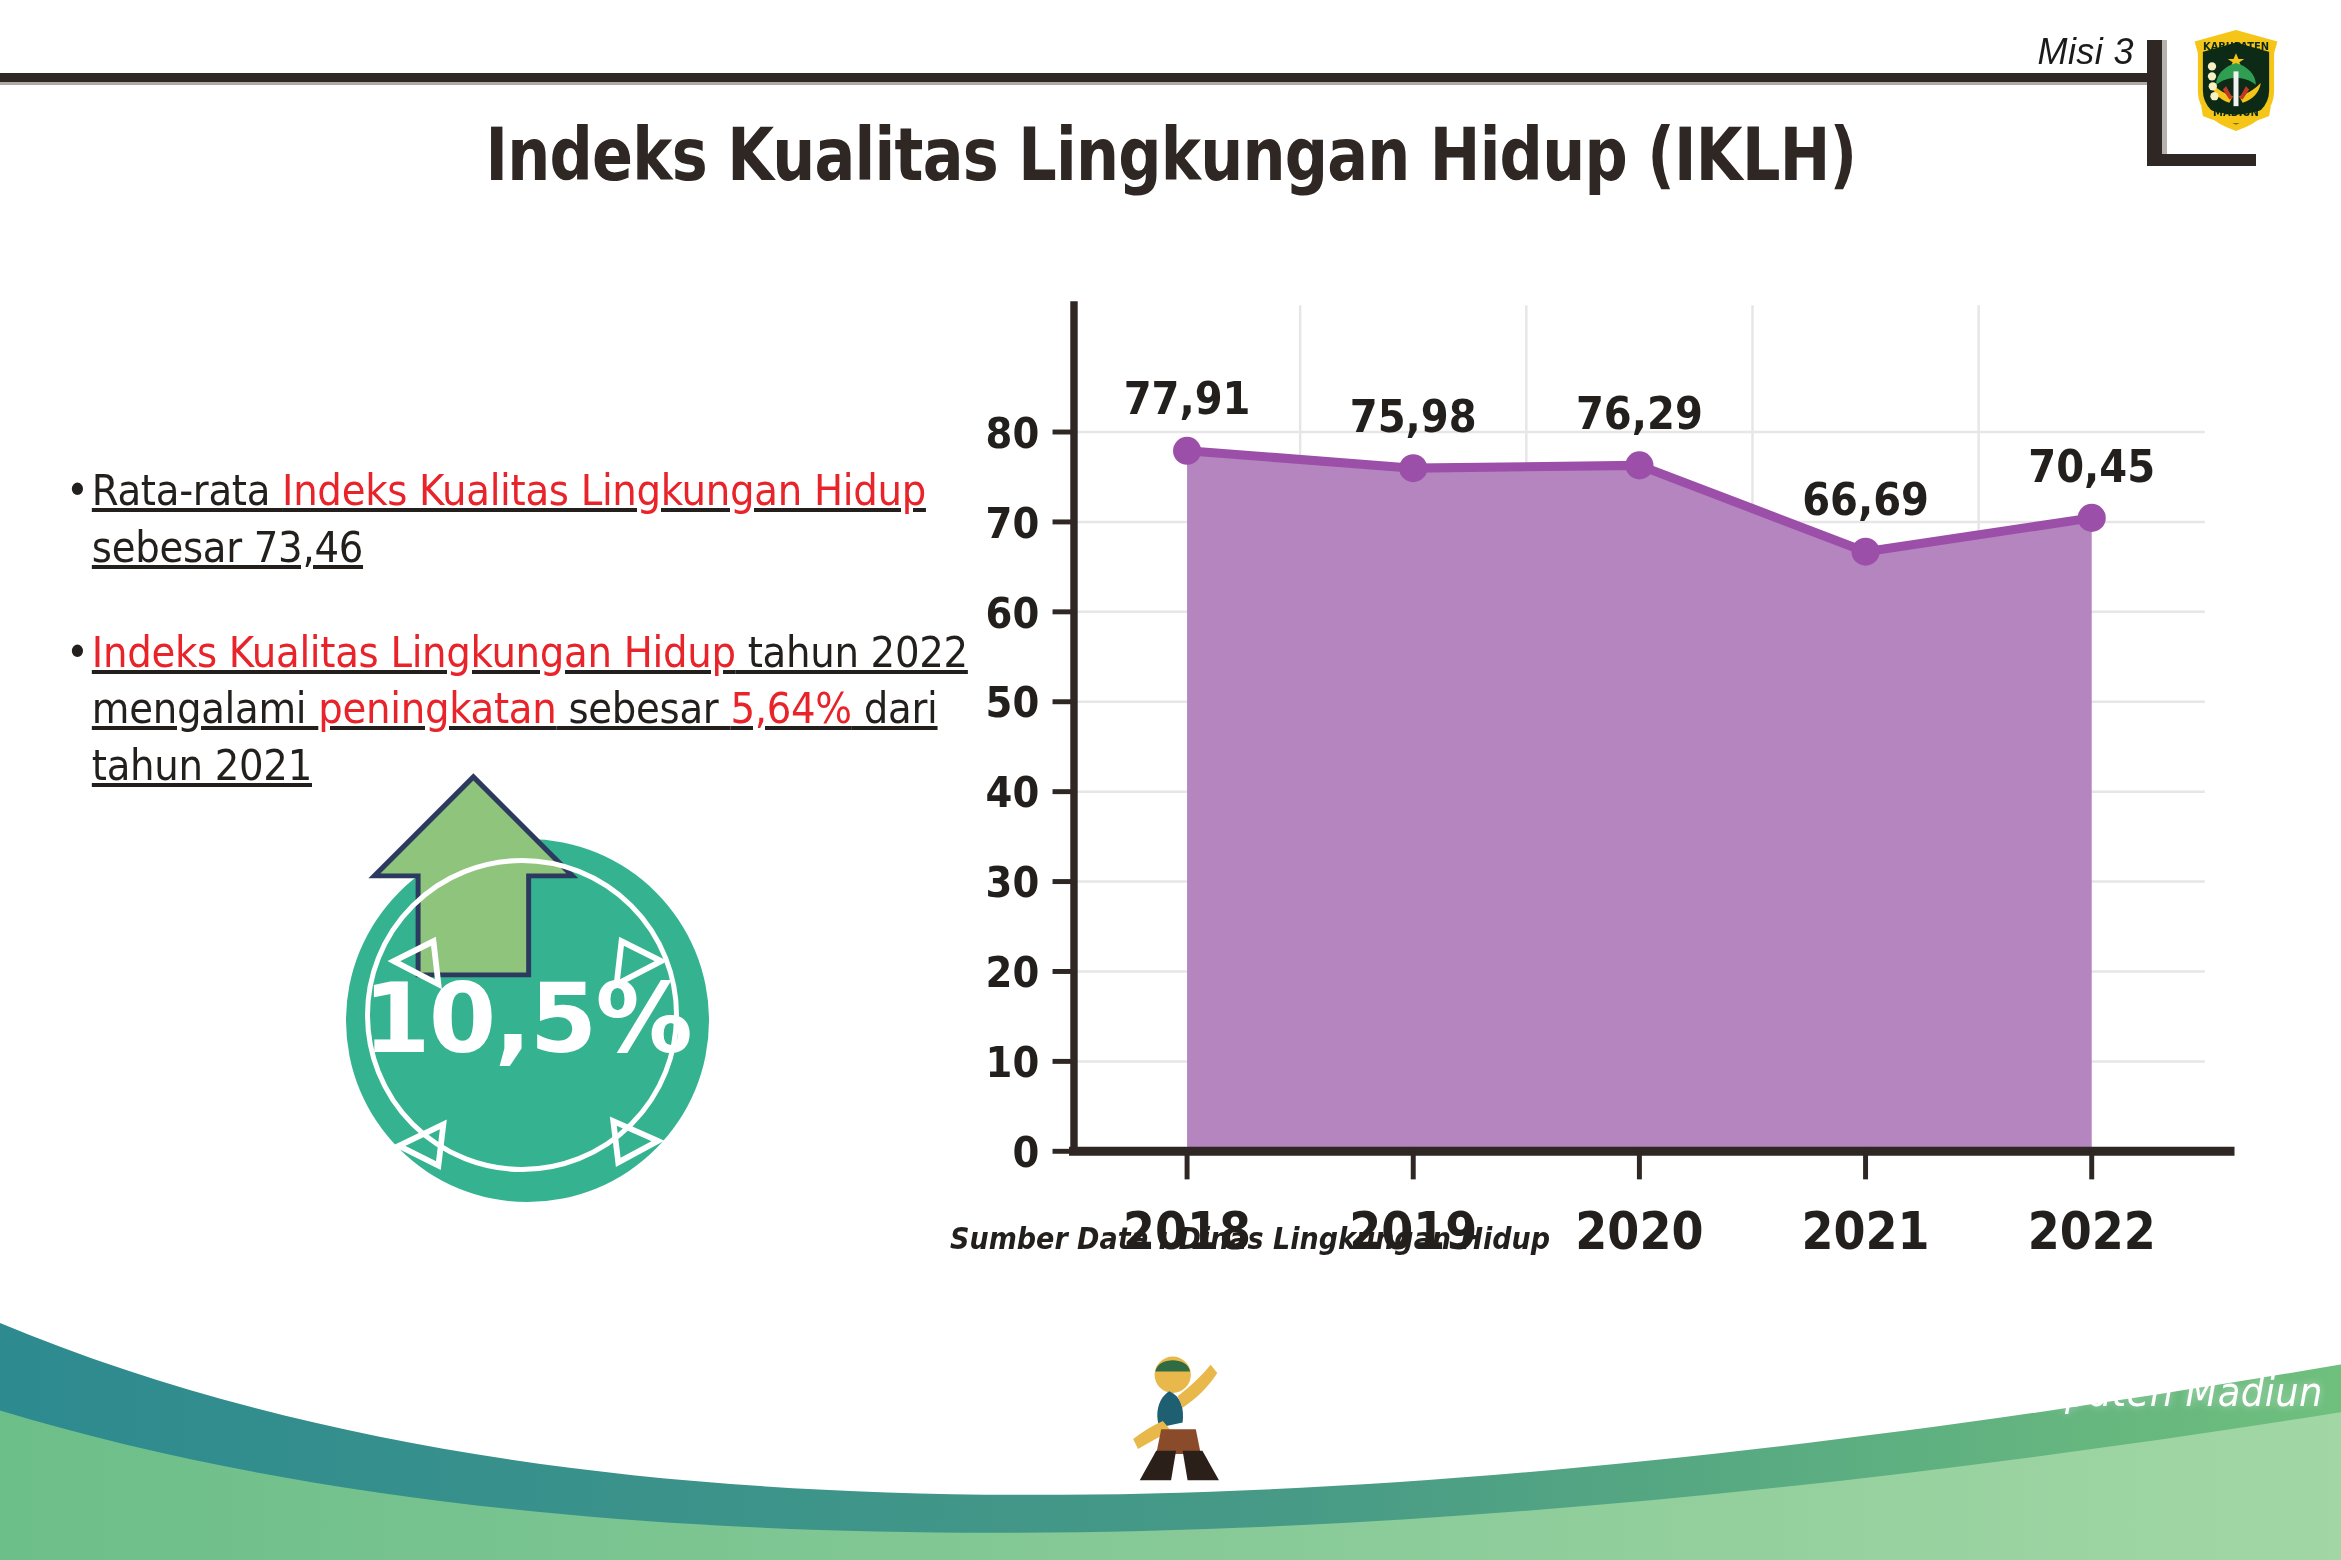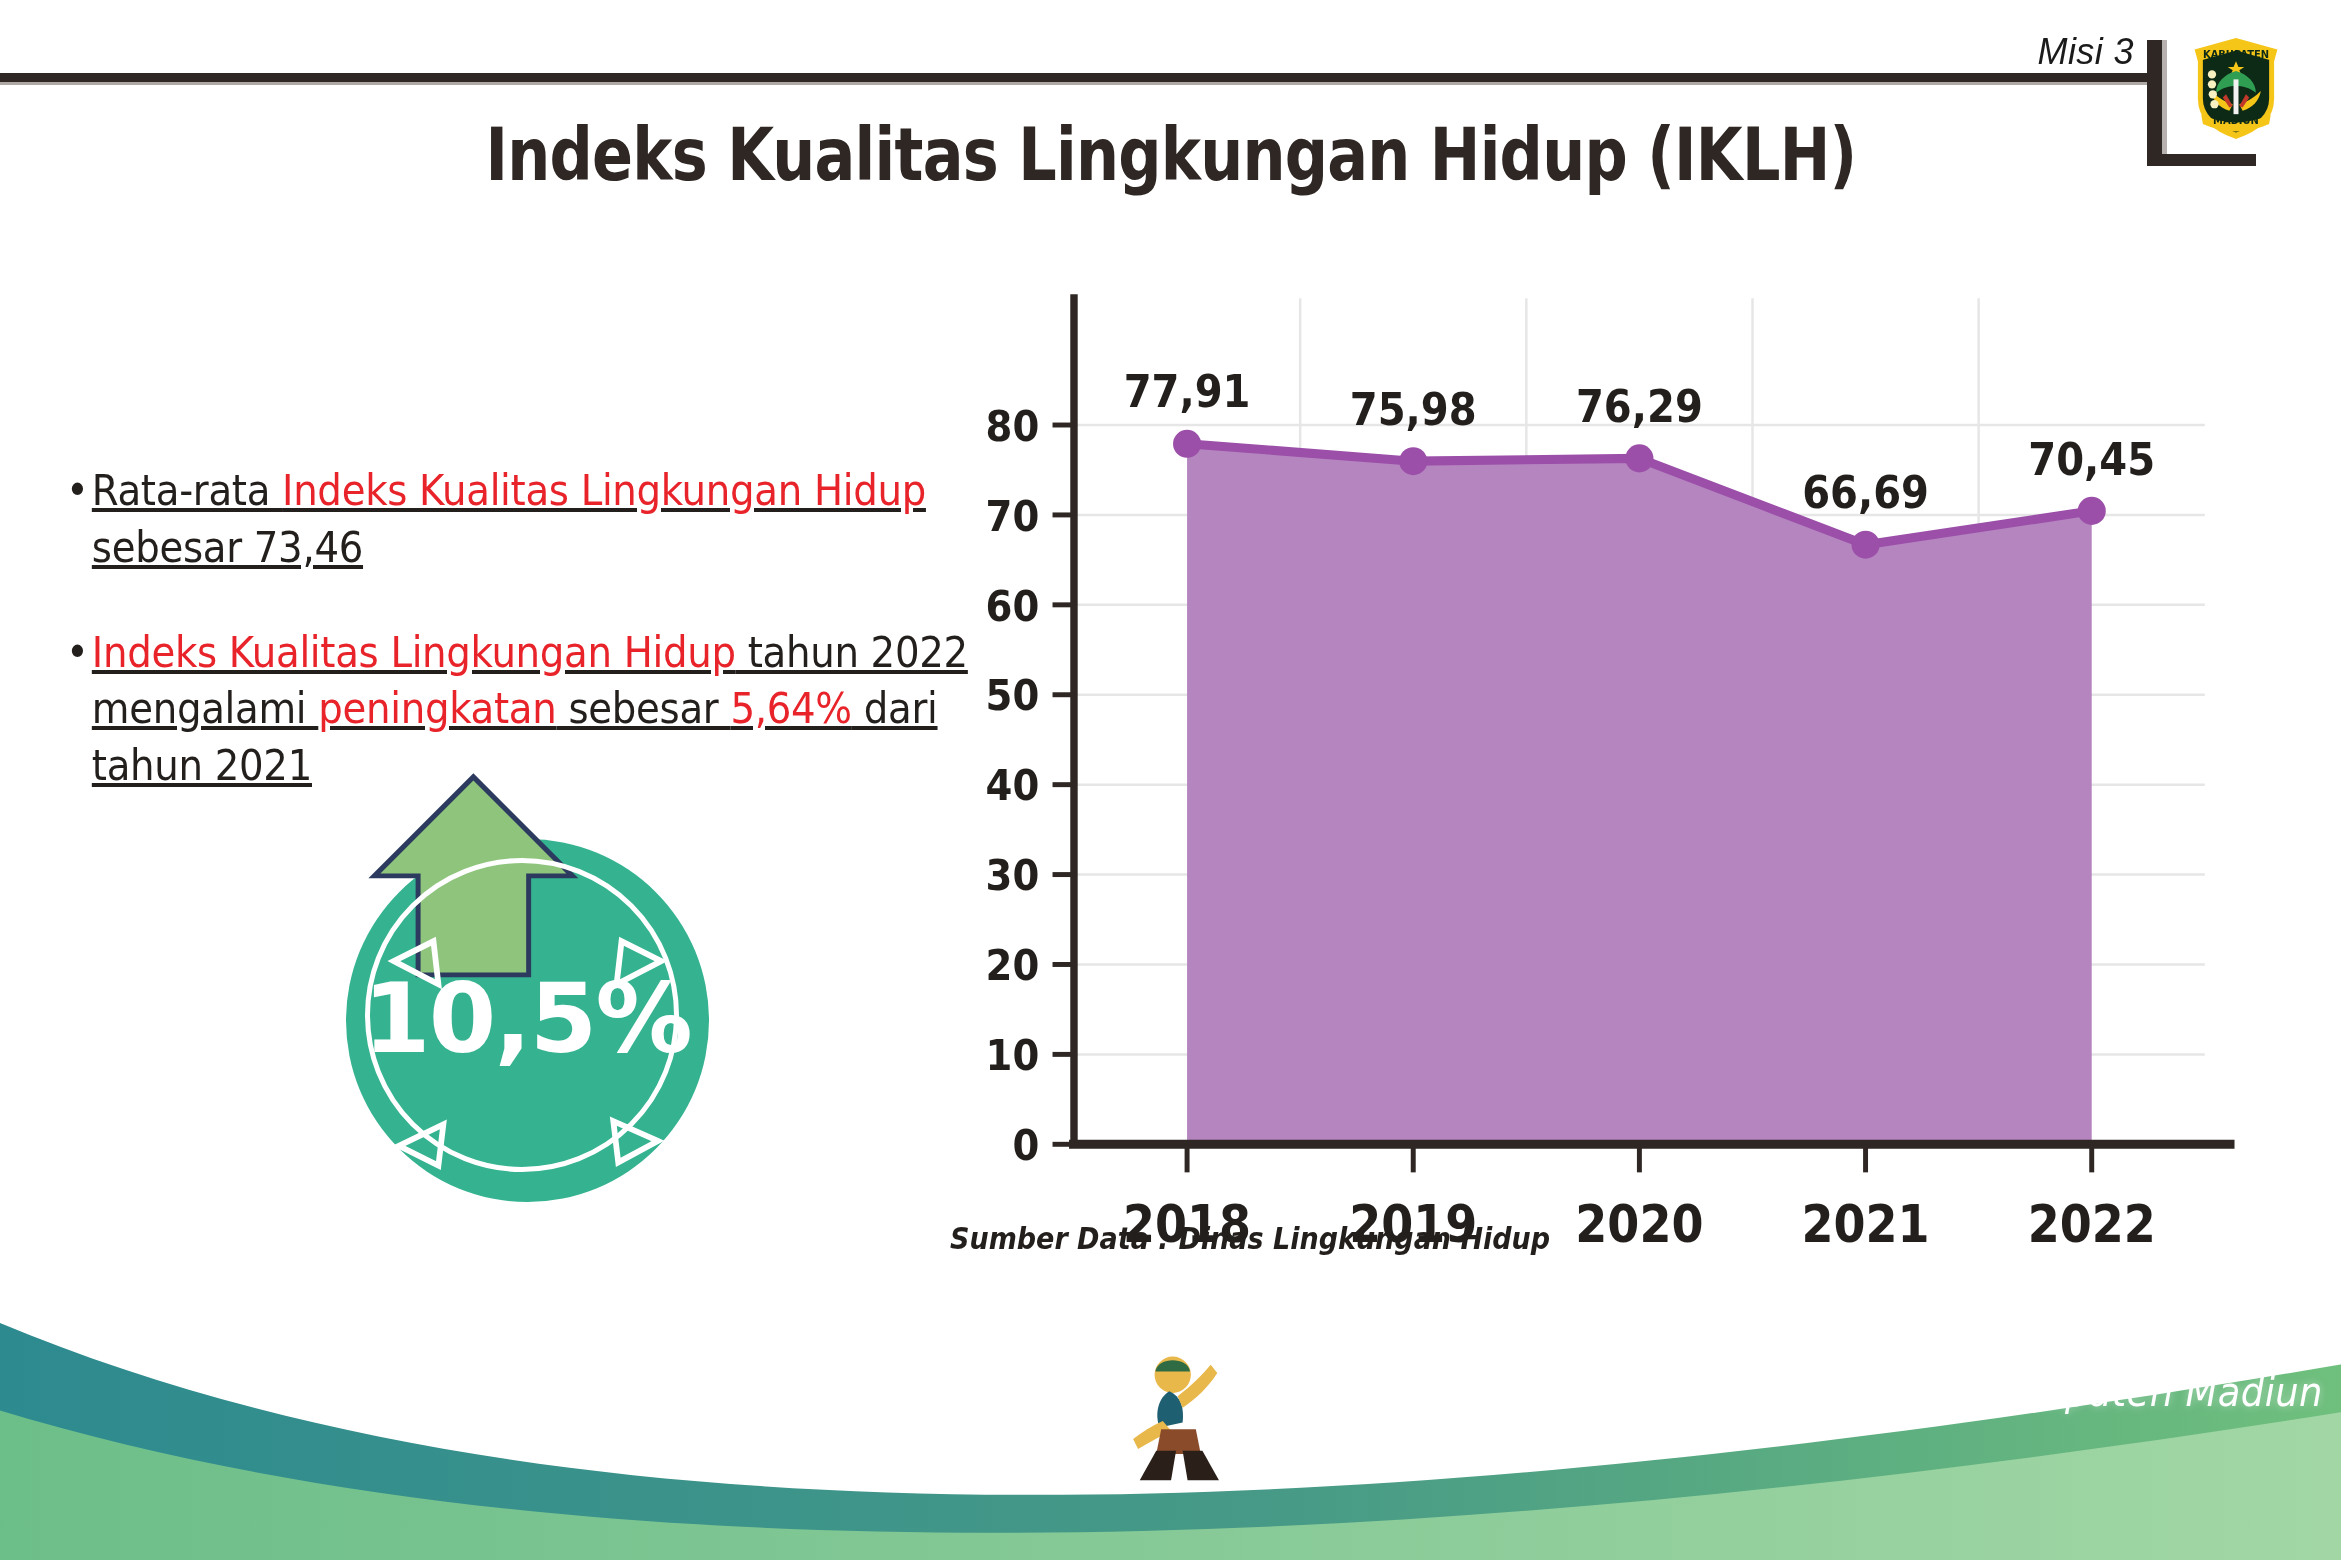--- a/index.html
+++ b/index.html
@@ -54,21 +54,21 @@
     font-size: 36px;
     font-style: italic;
     color: #1b1b1b;
     letter-spacing: 0.4px;
     font-family: "Liberation Sans", sans-serif;
   }
 
   
   .logo-wrap {
     position: absolute;
-    left: 2183px; top: 28px;
+    left: 2183px; top: 20px;
     width: 106px; height: 116px;
   }
 
   
   .title {
     position: absolute;
     left: 0; right: 0;
     top: 112px;
     text-align: center;
     font-size: 73px;
@@ -134,21 +134,21 @@
     font-weight: 700;
     font-family: "DejaVu Sans", sans-serif;
     letter-spacing: -1.7px;
   }
   .badge svg.arrow { position: absolute; left: 0; top: 0; }
   .badge svg.ticks { position: absolute; left: 16.5px; top: 83px; }
 
   
   .chart {
     position: absolute;
-    left: 950px; top: 290px;
+    left: 950px; top: 297px;
     width: 1288px; height: 1007px;
   }
   .chart svg { display: block; }
   .ylabel, .xlabel {
     font-family: "DejaVu Sans Condensed", "Liberation Sans Narrow", "Liberation Sans", sans-serif;
     font-weight: 700;
     fill: #231f1d;
   }
   .ylabel { font-size: 52px; text-anchor: end; }
   .xlabel { font-size: 62px; text-anchor: middle; }

